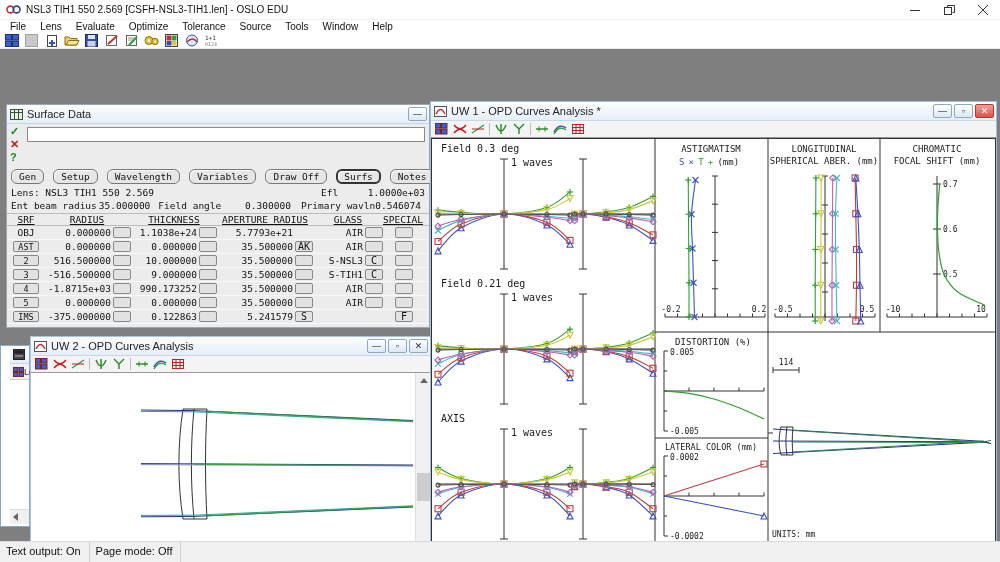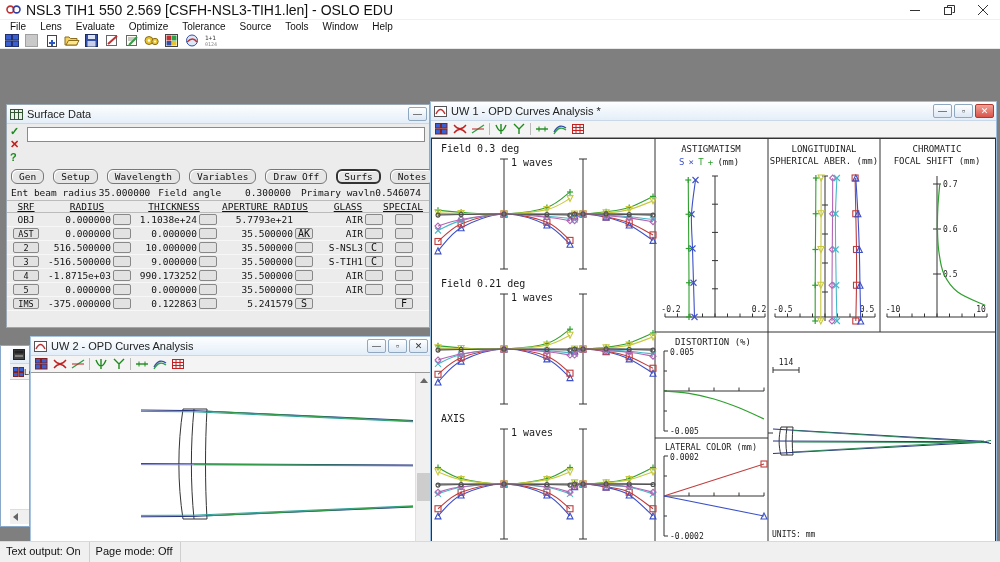--- a/index.html
+++ b/index.html
@@ -3,21 +3,21 @@
 <meta charset="utf-8">
 <style>
   html,body{margin:0;padding:0;background:#555;}
   *{box-sizing:border-box;}
   .app{position:relative;width:1000px;height:562px;background:#7f7f7f;overflow:hidden;
        font-family:"Liberation Sans",sans-serif;-webkit-font-smoothing:antialiased;}
   
   .titlebar{position:absolute;left:0;top:0;width:1000px;height:20px;background:#ffffff;
             display:flex;align-items:center;border-bottom:1px solid #f0f0f0;}
   .titlebar .app-icon{margin:0 5px 0 6px;display:flex;}
-  .titlebar .title{font-size:14px;color:#111;}
+  .titlebar .title{font-size:10px;color:#111;}
   .win-controls{position:absolute;right:0;top:0;height:20px;display:flex;}
   .win-ctl{width:34px;height:20px;display:flex;align-items:center;justify-content:center;color:#333;}
   .menubar{position:absolute;left:0;top:20px;width:1000px;height:13px;background:#ffffff;
            display:flex;align-items:center;padding-left:3px;}
   .menu-item{font-size:10px;color:#111;padding:0 7px;}
   .toolbar{position:absolute;left:0;top:33px;width:1000px;height:16px;background:#ffffff;
            display:flex;align-items:center;padding-left:2px;border-bottom:1px solid #e8e8e8;}
   .tb-icon{width:19px;height:15px;display:flex;align-items:center;justify-content:center;margin-right:1px;}
   .mdi{position:absolute;left:0;top:49px;width:1000px;height:492px;background:#7f7f7f;}
   .statusbar{position:absolute;left:0;top:541px;width:1000px;height:21px;background:#f0f0f0;
@@ -264,20 +264,25 @@
         <input class="sd-input" value="" style="">
       </div>
       <div class="sd-btnrow">
         <span class="sd-btn">Gen</span>
         <span class="sd-btn">Setup</span>
         <span class="sd-btn">Wavelength</span>
         <span class="sd-btn">Variables</span>
         <span class="sd-btn">Draw Off</span>
         <span class="sd-btn pressed">Surfs</span>
         <span class="sd-btn">Notes</span>
+      </div>
+      <div class="sd-info">
+        <span style="flex:1">Lens: NSL3 TIH1 550 2.569</span>
+        <span style="width:32px">Efl</span>
+        <span style="width:72px;text-align:right">1.0000e+03</span>
       </div>
       <div class="sd-info">
         <span style="width:95px">Ent beam radius</span>
         <span style="width:60px;text-align:right">35.000000</span>
         <span style="width:78px;padding-left:8px">Field angle</span>
         <span style="width:78px;text-align:right">0.300000</span>
         <span style="width:86px;padding-left:10px">Primary wavln</span>
         <span style="flex:1;text-align:right;padding-right:4px">0.546074</span>
       </div>
       <div class="sd-table">

